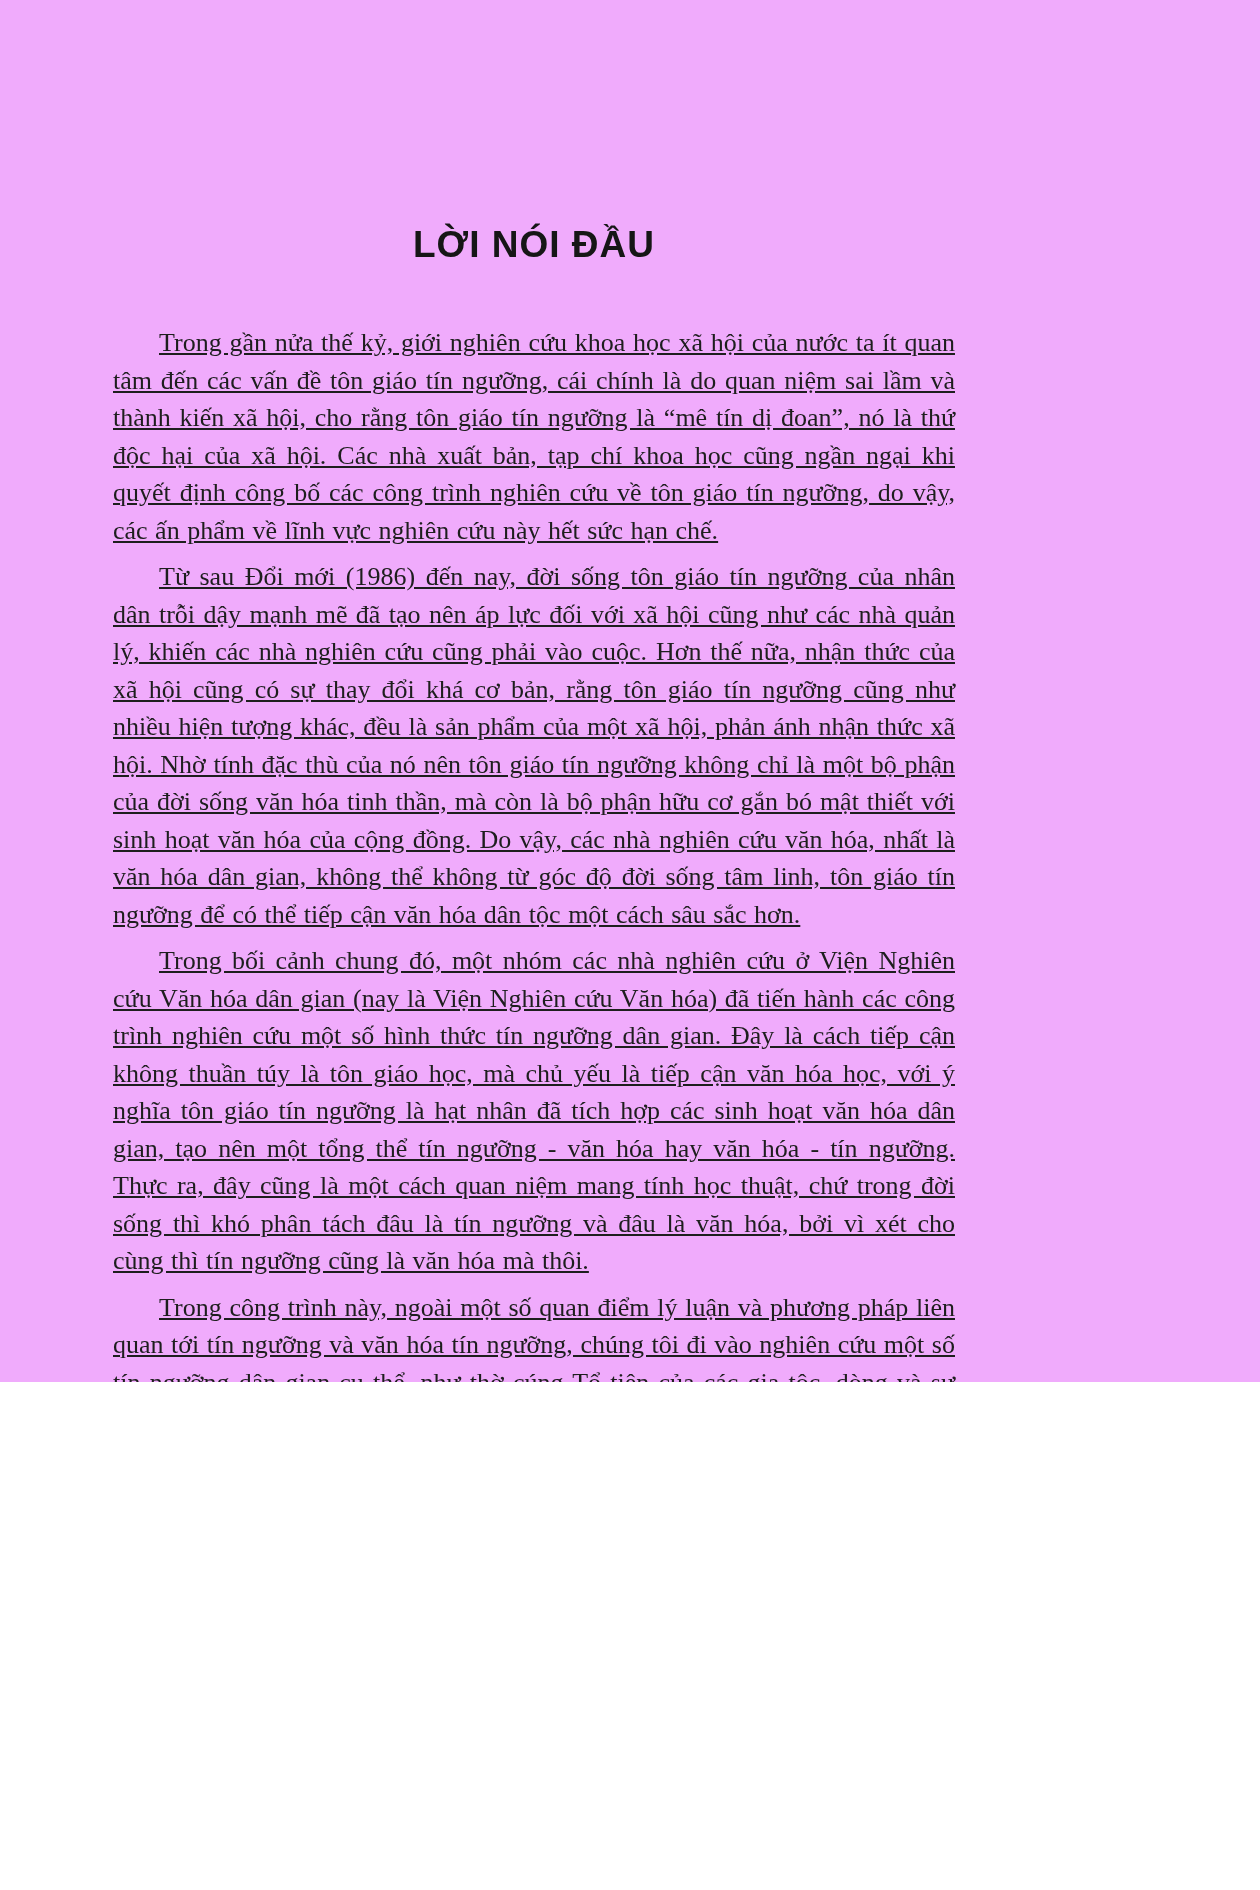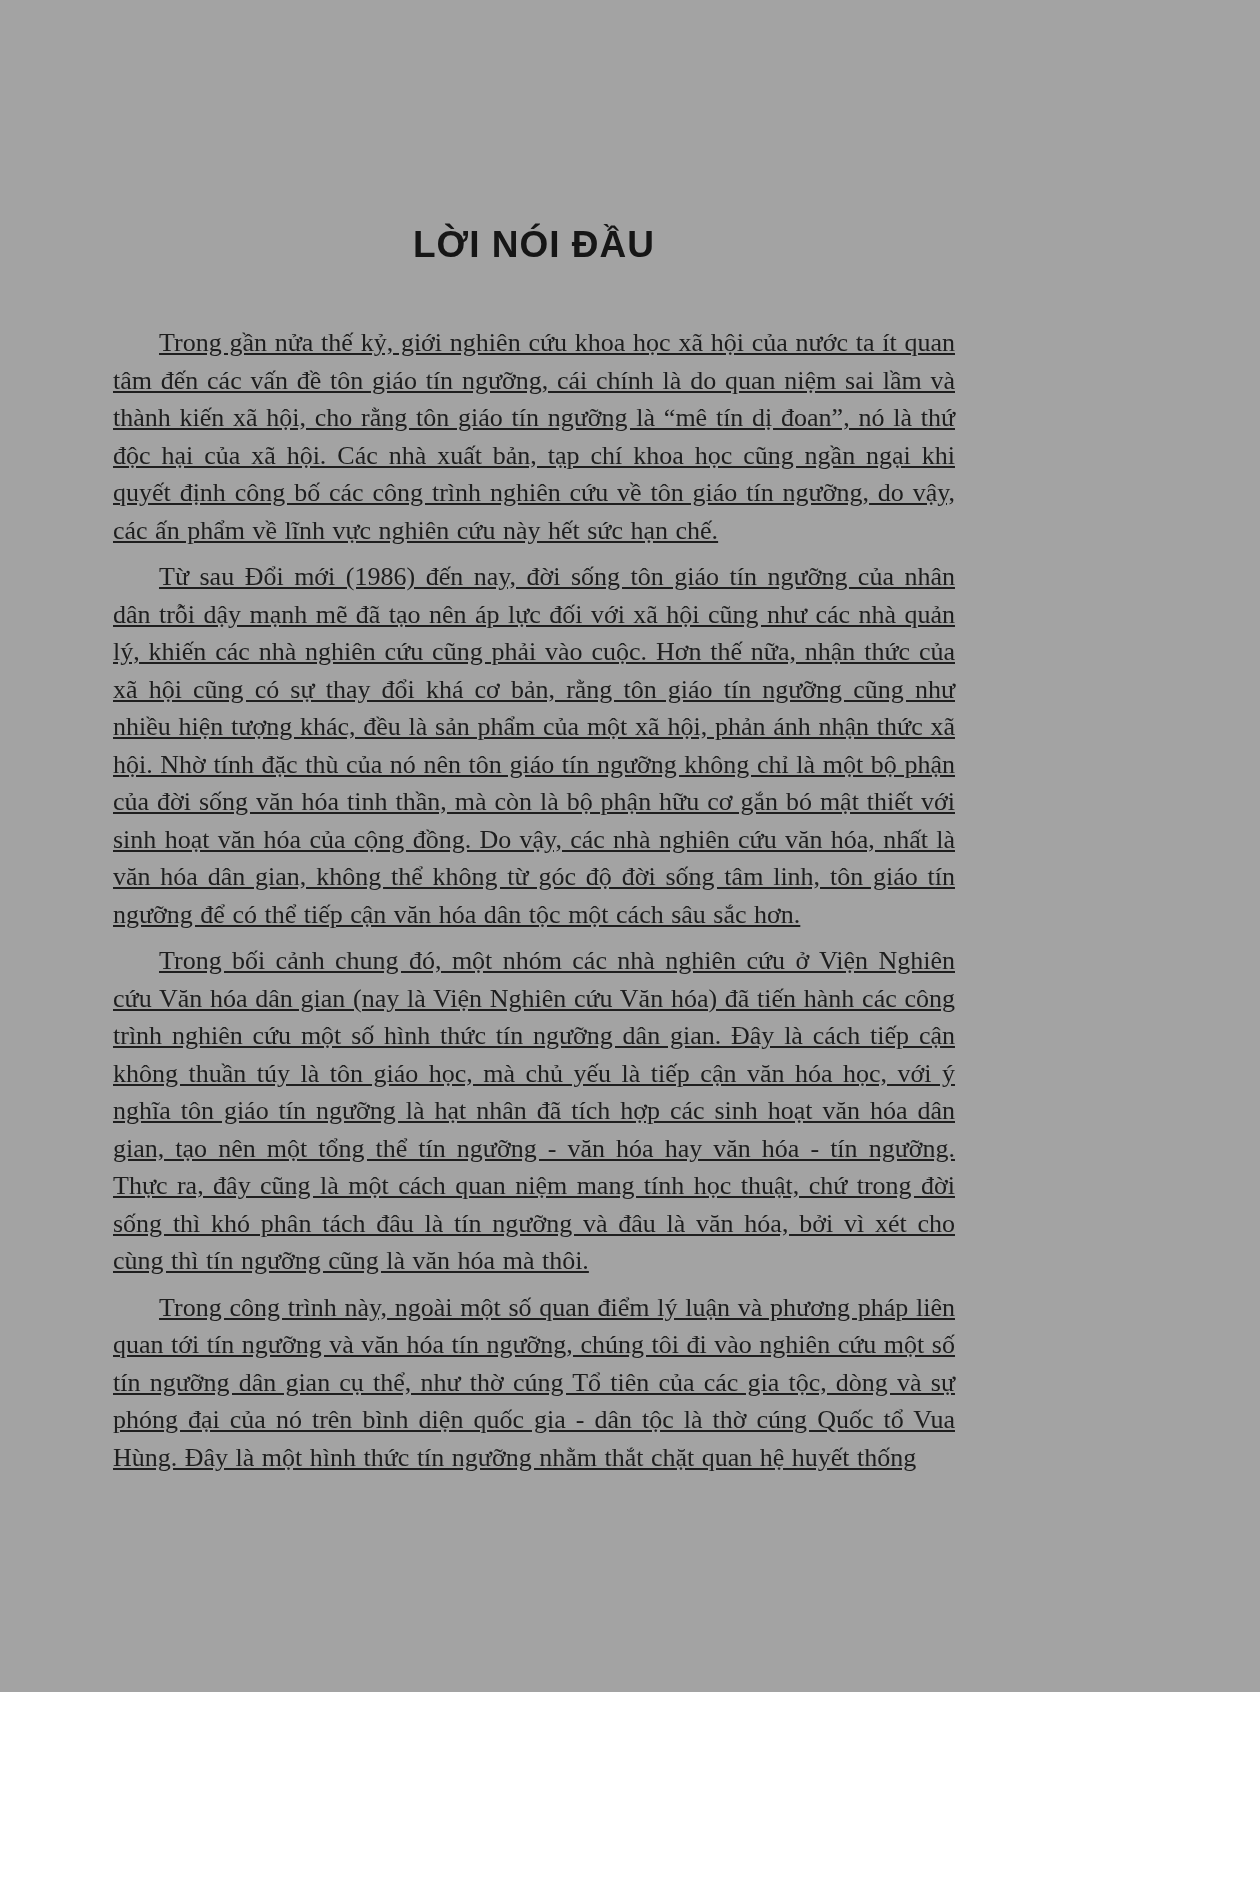--- a/index.html
+++ b/index.html
@@ -3,22 +3,22 @@
 <meta charset="utf-8">
 <style>
   html, body {
     margin: 0;
     padding: 0;
     background: #ffffff;
   }
   .page {
     position: relative;
     width: 1260px;
-    height: 1692px;
-    background: #a3a3a3;
+    height: 1382px;
+    background: #f0abfc;
     overflow: hidden;
     font-family: "Liberation Serif", "DejaVu Serif", serif;
     color: #1e1e1e;
   }
   .content {
     position: absolute;
     left: 113px;
     top: 224px;
     width: 842px;
   }

